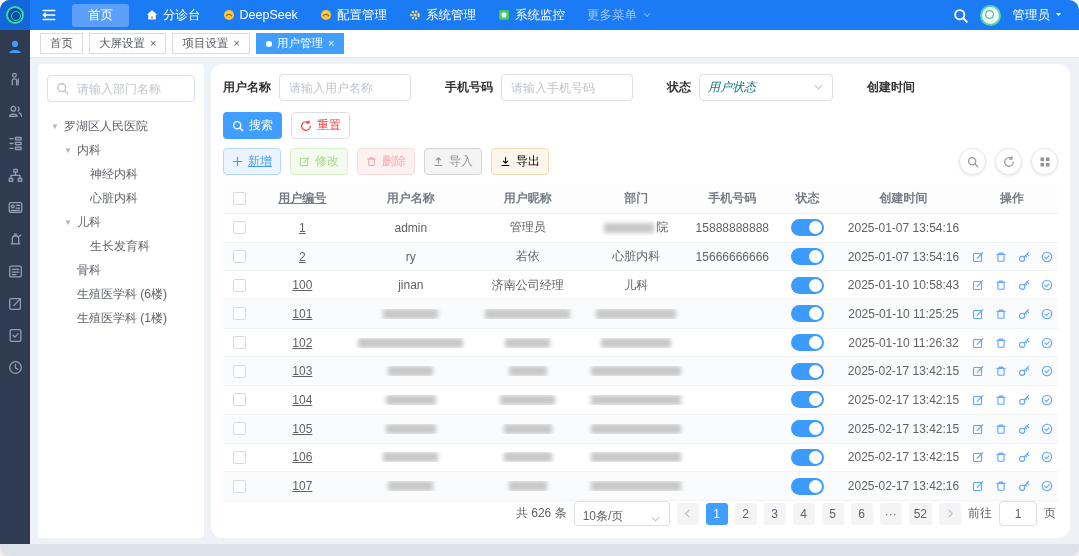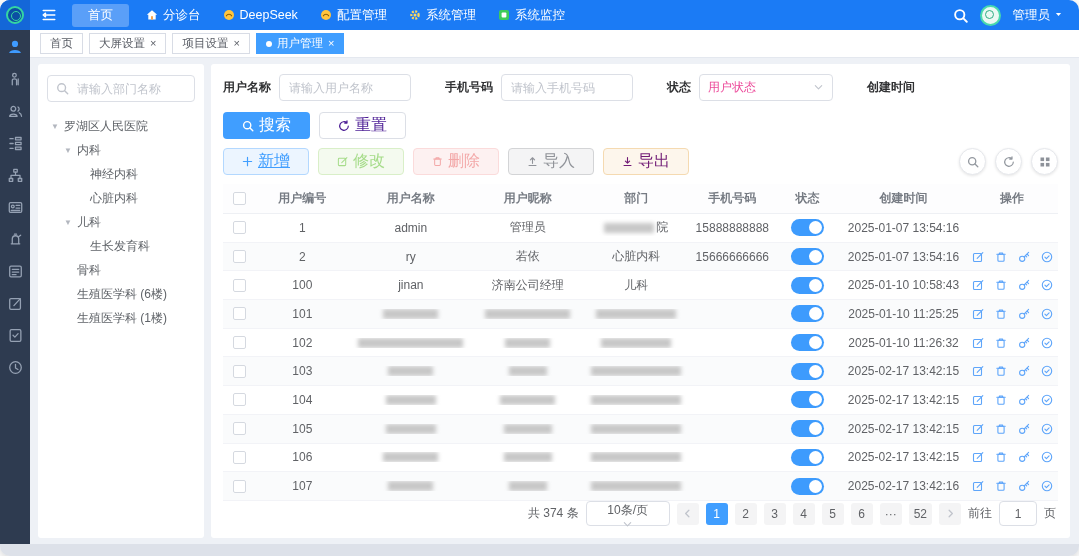--- a/index.html
+++ b/index.html
@@ -31,56 +31,56 @@
   .tab .x{font-size:11px;line-height:1;}
   
   .content{flex:1;display:flex;gap:7px;padding:6px 9px 6px 8px;min-height:0;}
   .tree-card{flex:0 0 166px;width:166px;background:#fff;border-radius:3px;padding:11px 9px;overflow:hidden;}
   .tree-search{height:27px;border:1px solid #dcdfe6;border-radius:4px;display:flex;align-items:center;gap:6px;padding:0 8px;margin-bottom:12px;}
   .tree-search input{border:0;outline:0;width:100%;font-size:12px;color:#606266;font-family:inherit;}
   .tree-search input::placeholder{color:#c0c4cc;}
   .tnode{height:24px;display:flex;align-items:center;gap:4px;font-size:12px;color:#5f6368;cursor:pointer;white-space:nowrap;}
   .tnode .arrow{color:#b3b7bf;font-size:8px;width:9px;display:inline-block;}
   
-  .main-card{flex:1;background:#fff;border-radius:3px;padding:10px 12px 6px;display:flex;flex-direction:column;min-width:0;}
+  .main-card{flex:1;background:#fff;border-radius:11px;padding:10px 12px 6px;display:flex;flex-direction:column;min-width:0;}
   .filter-row{display:flex;align-items:center;gap:8px;font-size:12px;margin-bottom:11px;flex-wrap:nowrap;}
   .f-label{font-weight:bold;color:#303133;white-space:nowrap;}
   .f-gap{width:18px;}
   .f-input{height:27px;border:1px solid #dcdfe6;border-radius:4px;padding:0 9px;font-size:12px;color:#606266;width:132px;font-family:inherit;outline:0;}
   .f-input::placeholder{color:#c0c4cc;}
-  .f-select{width:134px;height:27px;border:1px solid #dcdfe6;border-radius:4px;display:flex;align-items:center;justify-content:space-between;padding:0 8px;color:#ec4899;font-size:12px;cursor:pointer;}
+  .f-select{width:134px;height:27px;border:1px solid #dcdfe6;border-radius:4px;display:flex;align-items:center;justify-content:space-between;padding:0 8px;color:#0f766e;font-size:12px;cursor:pointer;font-style:italic;}
   .f-date{width:205px;height:27px;border:1px solid #dcdfe6;border-radius:4px;display:flex;align-items:center;gap:7px;padding:0 8px;color:#c0c4cc;font-size:12px;cursor:pointer;}
   .btn-row{display:flex;align-items:center;gap:9px;margin-bottom:9px;}
-  .btn{height:27px;padding:0 18px;border-radius:4px;border:1px solid transparent;font-size:16px;display:inline-flex;align-items:center;gap:5px;cursor:pointer;font-family:inherit;white-space:nowrap;}
+  .btn{height:27px;padding:0 8px;border-radius:4px;border:1px solid transparent;font-size:12px;display:inline-flex;align-items:center;gap:5px;cursor:pointer;font-family:inherit;white-space:nowrap;}
   .btn-primary{background:#409eff;color:#fff;}
-  .btn-default{background:#fff;border-color:#dcdfe6;color:#4c1d95;}
+  .btn-default{background:#fff;border-color:#dcdfe6;color:#ef4444;}
   .btn-plain-primary{background:#ecf5ff;border-color:#b3d8ff;color:#409eff;text-decoration:underline;}
   .btn-plain-success{background:#f4faef;border-color:#d9efc8;color:#a6dc8a;}
   .btn-plain-danger{background:#fdf1f1;border-color:#fbdbdb;color:#f3a8a8;}
   .btn-plain-info{background:#f4f4f5;border-color:#d3d4d6;color:#909399;}
-  .btn-plain-warning{background:#fdf6ec;border-color:#f5dab1;color:#701a75;}
+  .btn-plain-warning{background:#fdf6ec;border-color:#f5dab1;color:#000000;}
   .tool-circles{margin-left:auto;display:flex;gap:9px;}
   .circle-btn{width:27px;height:27px;border-radius:50%;background:#fff;border:1px solid #e6e8ec;box-shadow:0 1px 3px rgba(0,0,0,.10);display:flex;align-items:center;justify-content:center;cursor:pointer;}
   
   .table-wrap{flex:1;min-height:0;font-size:12px;color:#606266;}
   .thead{display:flex;align-items:center;height:30px;border-bottom:1px solid #eef0f4;color:#767b83;font-weight:bold;background:#fdfdfe;}
   .trow{display:flex;align-items:center;height:28.7px;border-bottom:1px solid #f2f3f7;}
   .trow.striped{background:#fafbfc;}
   .cell{text-align:center;display:flex;align-items:center;justify-content:center;overflow:hidden;}
-  .c0{flex:0 0 4%;}.c1{flex:0 0 11%;}.c2{flex:0 0 15%;}.c3{flex:0 0 13%;}.c4{flex:0 0 13%;}
+  .c0{flex:0 0 4%;}.c1{flex:0 0 11%;text-decoration:underline;}.c2{flex:0 0 15%;}.c3{flex:0 0 13%;}.c4{flex:0 0 13%;}
   .c5{flex:0 0 10%;}.c6{flex:0 0 8%;}.c7{flex:0 0 15%;}.c8{flex:0 0 11%;}
   .cb{width:13px;height:13px;border:1px solid #d5d9e0;border-radius:2px;background:#fff;display:inline-block;cursor:pointer;}
   .switch{width:33px;height:17px;border-radius:9px;background:#3d9bfd;position:relative;display:inline-block;cursor:pointer;}
   .switch::after{content:"";position:absolute;right:2px;top:2px;width:13px;height:13px;border-radius:50%;background:#fff;}
   .blur-block{display:inline-block;height:10px;border-radius:1px;background:#c7c7c7;filter:blur(2.2px);}
   .ops{display:flex;gap:11px;justify-content:center;align-items:center;}
   .ops span{display:flex;cursor:pointer;}
   
   .pager{display:flex;align-items:center;justify-content:flex-end;gap:7px;font-size:12px;color:#606266;padding:11px 2px 6px;}
-  .psel{width:84px;height:25px;border:1px solid #dcdfe6;border-radius:4px;display:flex;align-items:center;justify-content:space-between;padding:0 8px;color:#606266;cursor:pointer;flex-direction:column;}
+  .psel{width:96px;height:25px;border:1px solid #dcdfe6;border-radius:4px;display:flex;align-items:flex-end;justify-content:space-between;padding:0 8px;color:#606266;cursor:pointer;}
   .pbtn{min-width:22px;height:22px;padding:0 5px;border-radius:3px;background:#f4f4f5;display:flex;align-items:center;justify-content:center;color:#606266;cursor:pointer;}
   .pbtn.active{background:#409eff;color:#fff;}
   .pbtn.navd{color:#c0c4cc;}
   .goto-input{width:38px;height:25px;border:1px solid #dcdfe6;border-radius:4px;text-align:center;font-size:12px;color:#606266;outline:0;font-family:inherit;}
   .bottom-strip{flex:0 0 12px;background:#dde1e9;}
 </style>
 </head>
 <body>
 
 <div class="window">
@@ -134,20 +134,28 @@
         </div>
         <div class="nav-item">
           <span style="display: flex;">
             <svg width="12" height="12" viewBox="0 0 12 12" fill="none" xmlns="http://www.w3.org/2000/svg">
               <rect x="1" y="1" width="10" height="10" rx="2" fill="#3ecb5b"></rect>
               <rect x="3.6" y="3.6" width="4.8" height="4.8" rx="1" fill="#fff"></rect>
             </svg>
           </span>
           <span>系统监控</span>
         </div>
+        <div class="nav-item dim">
+          <span>更多菜单</span>
+          <span style="display: flex;">
+            <svg width="10" height="10" viewBox="0 0 12 12" fill="none" xmlns="http://www.w3.org/2000/svg">
+              <path d="M3 4.5L6 7.7L9 4.5" stroke="rgba(255,255,255,.85)" stroke-width="1.3" stroke-linecap="round" stroke-linejoin="round" fill="none"></path>
+            </svg>
+          </span>
+        </div>
       </div>
     <div class="topbar-right">
       <span id="search-ic" style="display:flex;cursor:pointer;">
           <svg width="15" height="15" viewBox="0 0 12 12" fill="none" xmlns="http://www.w3.org/2000/svg">
             <circle cx="5.4" cy="5.4" r="3.7" stroke="#fff" stroke-width="1.5" fill="none"></circle>
             <path d="M8.3 8.3L11 11" stroke="#fff" stroke-width="1.5" stroke-linecap="round"></path>
           </svg>
         </span>
       <span class="avatar"></span>
       <span class="user-name">
@@ -942,21 +950,21 @@
                           <path d="M3.9 6.2l1.5 1.5 2.7-2.9" stroke="#5ea5fa" stroke-width="1.1" stroke-linecap="round" stroke-linejoin="round" fill="none"></path>
                         </svg>
                       </span>
                     </span>
                   </div>
                 </div>
               </div>
           </div>
 
           <div class="pager">
-            <span>共 374 条</span>
+            <span>共 626 条</span>
             <div class="psel">
               <span>10条/页</span>
               <span id="psel-caret" style="display:flex;">
                   <svg width="11" height="11" viewBox="0 0 12 12" fill="none" xmlns="http://www.w3.org/2000/svg">
                     <path d="M2.5 4L6 7.5L9.5 4" stroke="#c0c4cc" stroke-width="1.2" stroke-linecap="round" stroke-linejoin="round" fill="none"></path>
                   </svg>
                 </span>
             </div>
             <div class="pbtn navd" id="prev-btn">
                 <svg width="11" height="11" viewBox="0 0 12 12" fill="none" xmlns="http://www.w3.org/2000/svg">

